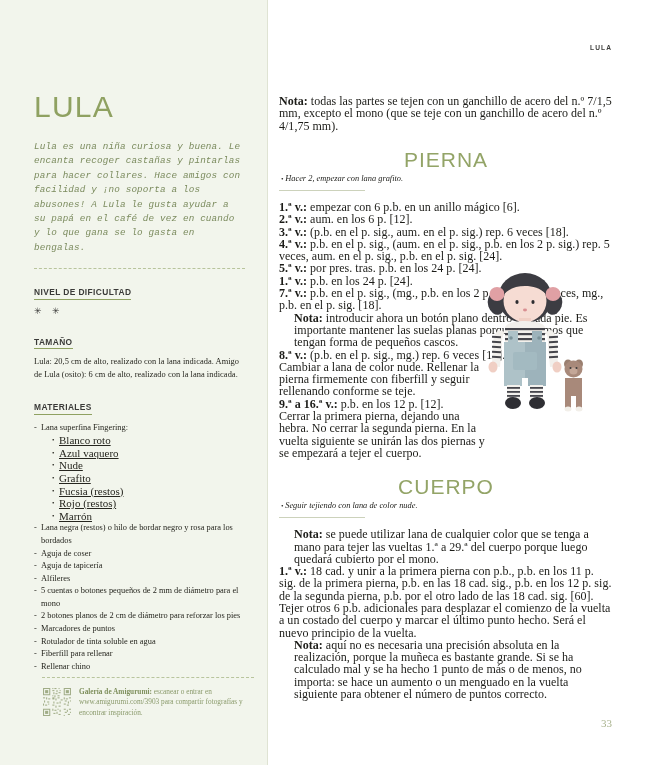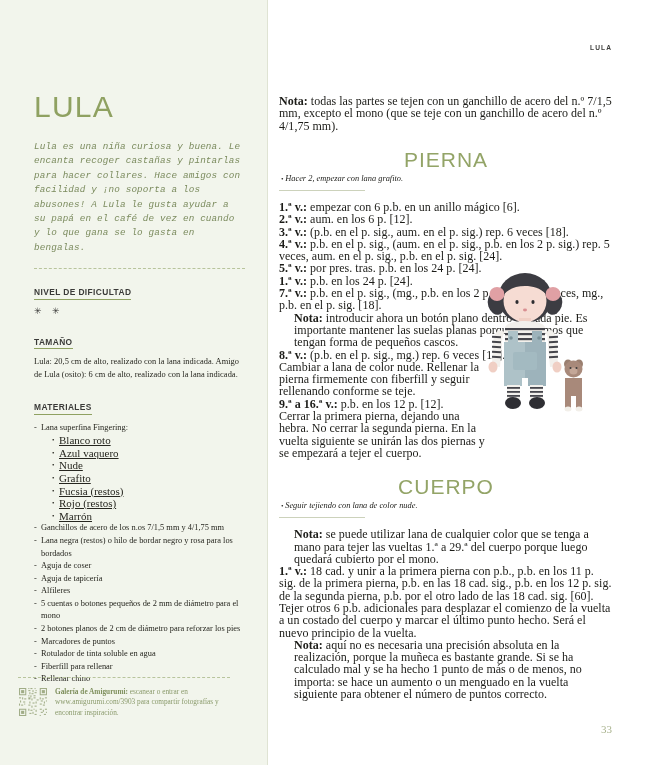--- a/index.html
+++ b/index.html
@@ -95,21 +95,21 @@
     position: relative;
     text-decoration: underline;
   }
   .sub-list > li::before {
     content: "\2022";
     position: absolute; left: 0; top: 0;
     font-size: 7px;
   }
   #qr-block {
     position: absolute;
-    left: 18px; bottom: 47px;
+    left: 42px; bottom: 47px;
     width: 212px;
   }
   #qr-block .dashed-rule { margin-bottom: 9px; }
   .qr-row { display: flex; align-items: flex-start; gap: 7px; }
   .qr-img { width: 30px; height: 30px; flex: 0 0 30px; opacity: .62; }
   .qr-text {
     font-family: "Liberation Serif", serif;
     font-size: 7.3px;
     line-height: 10.4px;
     color: #8a9a6b;
@@ -128,21 +128,21 @@
     position: absolute;
     right: 33px; top: 44px;
     font-family: "Liberation Sans", sans-serif;
     font-size: 6.6px;
     font-weight: bold;
     letter-spacing: 1.1px;
     color: #3c3c3a;
   }
   #folio {
     position: absolute;
-    right: 33px; bottom: 30px;
+    right: 33px; bottom: 36px;
     font-family: "Liberation Serif", serif;
     font-size: 11px;
     color: #a9b38e;
   }
   #body-flow {
     position: absolute;
     left: 11px; top: 95px;
     width: 334px;
   }
   .p {
@@ -215,21 +215,20 @@
     <ul class="mat-list" id="materials-list">
         <li><span>Lana superfina Fingering:</span><ul class="sub-list">
             <li>Blanco roto</li>
             <li>Azul vaquero</li>
             <li>Nude</li>
             <li>Grafito</li>
             <li>Fucsia (restos)</li>
             <li>Rojo (restos)</li>
             <li>Marrón</li>
           </ul></li>
-        <li><span>Ganchillos de acero de los n.os 7/1,5 mm y 4/1,75 mm</span></li>
         <li><span>Lana negra (restos) o hilo de bordar negro y rosa para los bordados</span></li>
         <li><span>Aguja de coser</span></li>
         <li><span>Aguja de tapicería</span></li>
         <li><span>Alfileres</span></li>
         <li><span>5 cuentas o botones pequeños de 2 mm de diámetro para el mono</span></li>
         <li><span>2 botones planos de 2 cm de diámetro para reforzar los pies</span></li>
         <li><span>Marcadores de puntos</span></li>
         <li><span>Rotulador de tinta soluble en agua</span></li>
         <li><span>Fiberfill para rellenar</span></li>
         <li><span>Rellenar chino</span></li>

